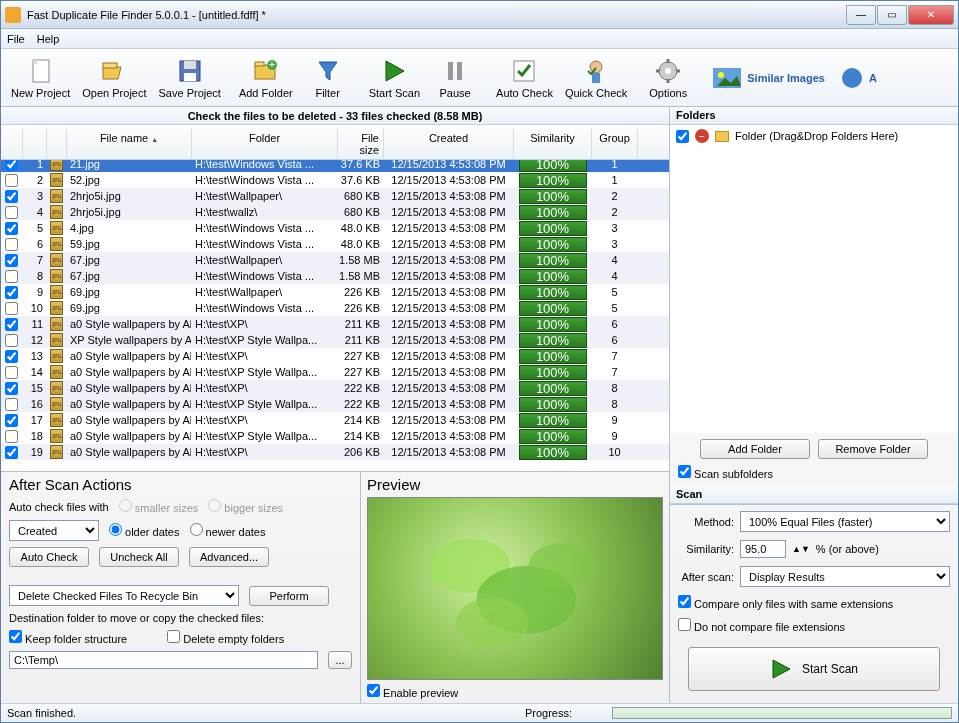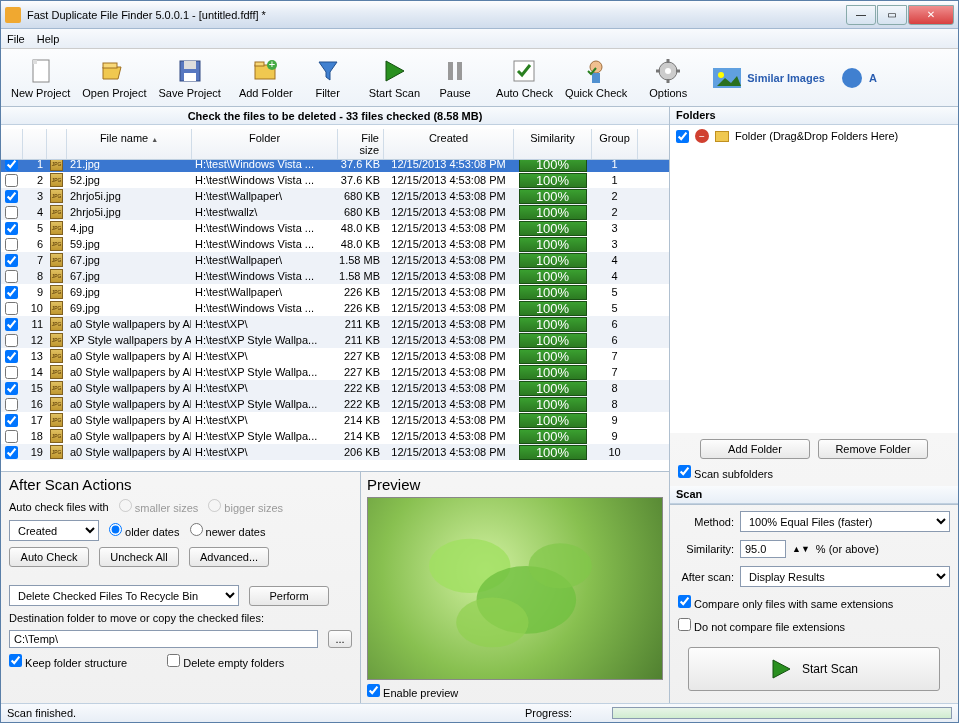--- a/index.html
+++ b/index.html
@@ -560,26 +560,26 @@
       <div class="btn">Uncheck All</div>
       <div class="btn">Advanced...</div>
      </div>
      <div style="height:6px"></div>
      <div class="hline">
       <select style="width:230px"><option>Delete Checked Files To Recycle Bin</option></select>
       <div class="btn">Perform</div>
      </div>
      <div>Destination folder to move or copy the checked files:</div>
      <div class="hline">
+      <label><input type="checkbox" checked="" style=""> <span>Keep folder structure</span></label>
+      <label style="margin-left:30px"><input type="checkbox" style=""> <span>Delete empty folders</span></label>
+     </div>
+     <div class="hline">
       <input type="text" style="flex: 1 1 0%;" value="C:\Temp\">
       <div class="btn" style="min-width:24px;padding:2px 4px">...</div>
-     </div>
-     <div class="hline">
-      <label><input type="checkbox" checked="" style=""> <span>Keep folder structure</span></label>
-      <label style="margin-left:30px"><input type="checkbox" style=""> <span>Delete empty folders</span></label>
      </div>
     </div>
     <div class="br">
      <div class="sect-title">Preview</div>
      <div class="preview-img">
       <svg width="100%" height="100%" viewBox="0 0 100 80">
                 <ellipse cx="30" cy="30" rx="18" ry="12" fill="#a0e060" opacity="0.8"></ellipse>
                 <ellipse cx="55" cy="45" rx="22" ry="15" fill="#70c040" opacity="0.8"></ellipse>
                 <ellipse cx="40" cy="55" rx="16" ry="11" fill="#90d050" opacity="0.7"></ellipse>
                 <ellipse cx="70" cy="30" rx="14" ry="10" fill="#80c848" opacity="0.7"></ellipse>

